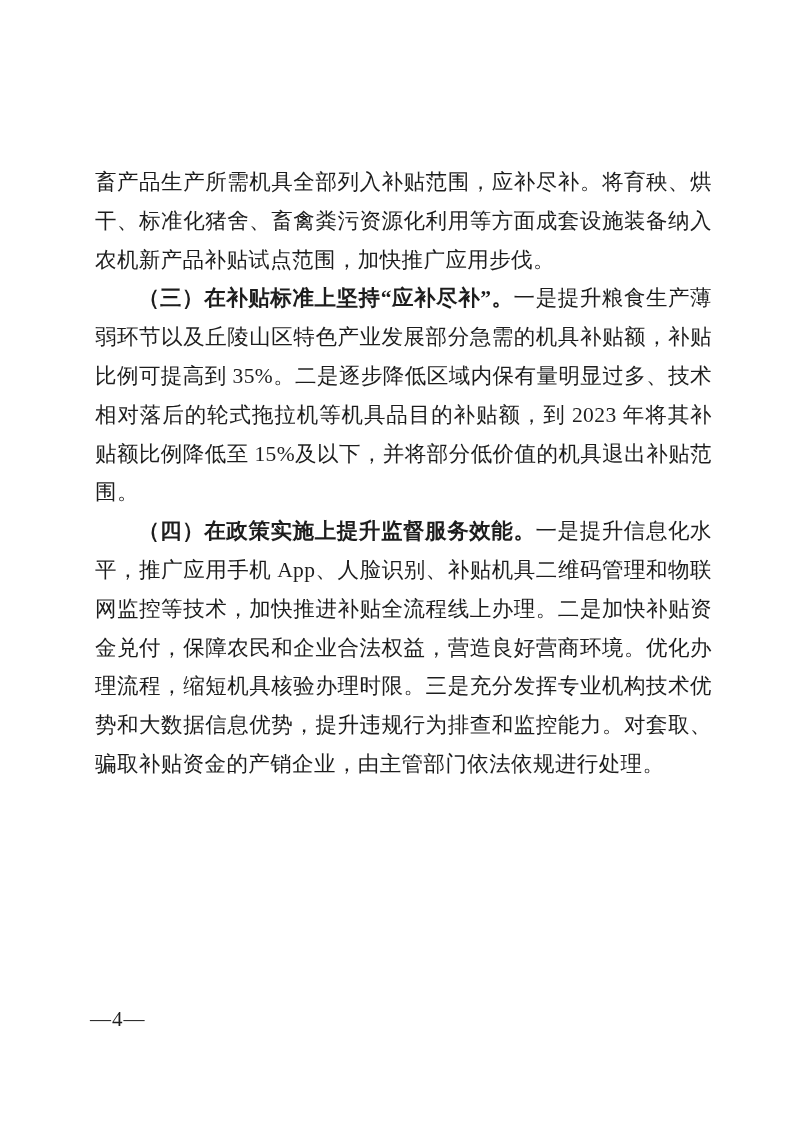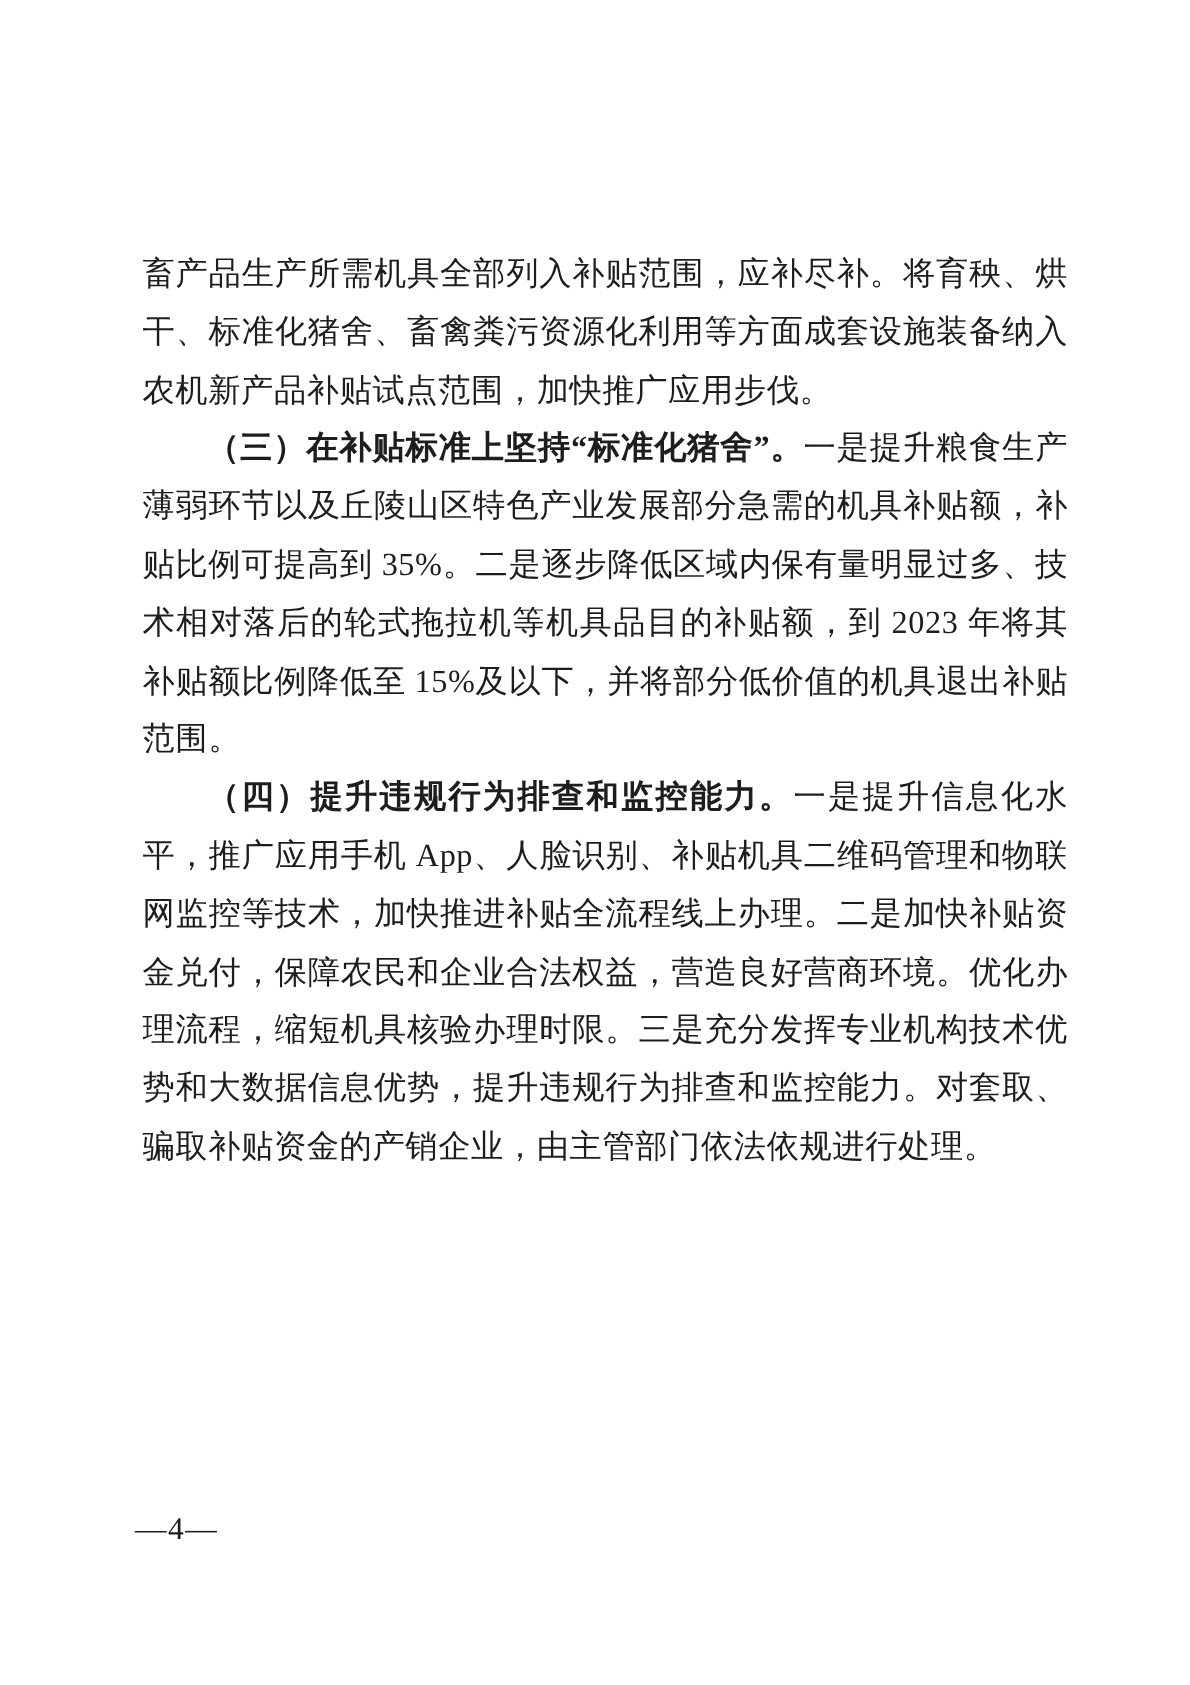--- a/index.html
+++ b/index.html
@@ -50,20 +50,20 @@
 </style>
 </head>
 <body>
 
 <div class="page">
   <div class="content">
 
     <p class="para"><span class="lead"></span><span>畜产品生产所需机具全部列入补贴范围，应补尽补。将育秧、烘干、标准化猪舍、畜禽粪污资源化利用等方面成套设施装备纳入农机新产品补贴试点范围，加快推广应用步伐。</span></p>
 
 
-    <p class="para indent"><span class="lead">（三）在补贴标准上坚持“标准化猪舍”。</span><span>一是提升粮食生产薄弱环节以及丘陵山区特色产业发展部分急需的机具补贴额，补贴比例可提高到 35%。二是逐步降低区域内保有量明显过多、技术相对落后的轮式拖拉机等机具品目的补贴额，到 2023 年将其补贴额比例降低至 15%及以下，并将部分低价值的机具退出补贴范围。</span></p>
+    <p class="para indent"><span class="lead">（三）在补贴标准上坚持“应补尽补”。</span><span>一是提升粮食生产薄弱环节以及丘陵山区特色产业发展部分急需的机具补贴额，补贴比例可提高到 35%。二是逐步降低区域内保有量明显过多、技术相对落后的轮式拖拉机等机具品目的补贴额，到 2023 年将其补贴额比例降低至 15%及以下，并将部分低价值的机具退出补贴范围。</span></p>
 
-    <p class="para indent"><span class="lead">（四）提升违规行为排查和监控能力。</span><span>一是提升信息化水平，推广应用手机 App、人脸识别、补贴机具二维码管理和物联网监控等技术，加快推进补贴全流程线上办理。二是加快补贴资金兑付，保障农民和企业合法权益，营造良好营商环境。优化办理流程，缩短机具核验办理时限。三是充分发挥专业机构技术优势和大数据信息优势，提升违规行为排查和监控能力。对套取、骗取补贴资金的产销企业，由主管部门依法依规进行处理。</span></p>
+    <p class="para indent"><span class="lead">（四）在政策实施上提升监督服务效能。</span><span>一是提升信息化水平，推广应用手机 App、人脸识别、补贴机具二维码管理和物联网监控等技术，加快推进补贴全流程线上办理。二是加快补贴资金兑付，保障农民和企业合法权益，营造良好营商环境。优化办理流程，缩短机具核验办理时限。三是充分发挥专业机构技术优势和大数据信息优势，提升违规行为排查和监控能力。对套取、骗取补贴资金的产销企业，由主管部门依法依规进行处理。</span></p>
 
   </div>
 
   <div class="page-footer">—4—</div>
 </div>
 
 </body></html>

